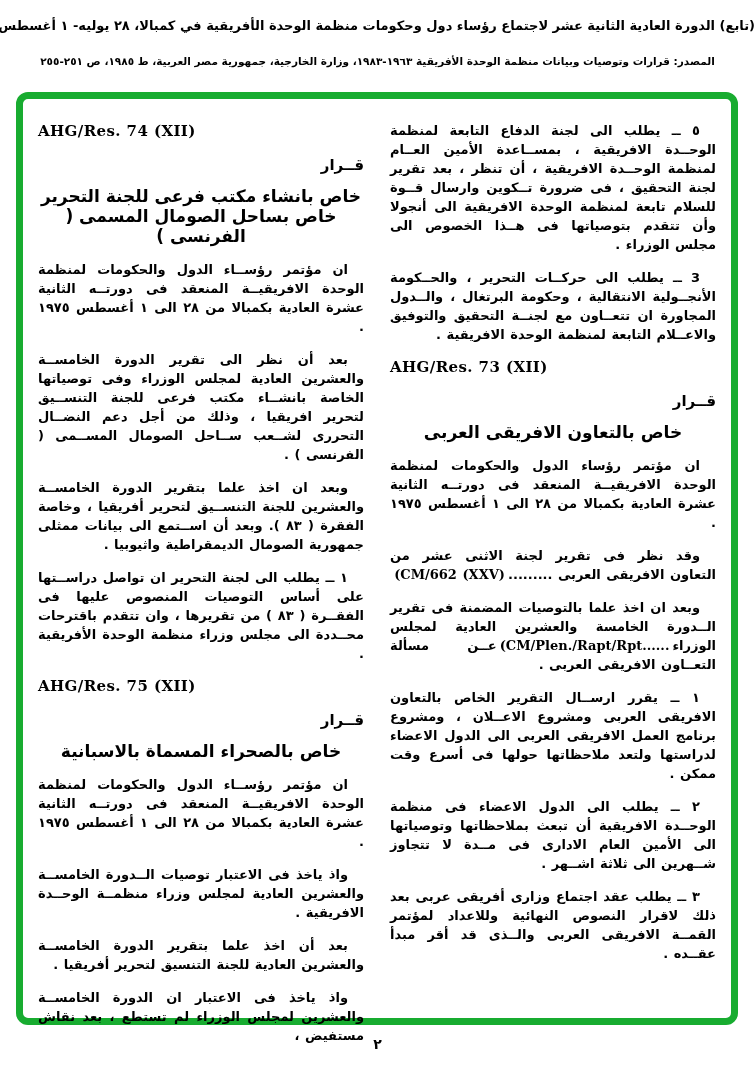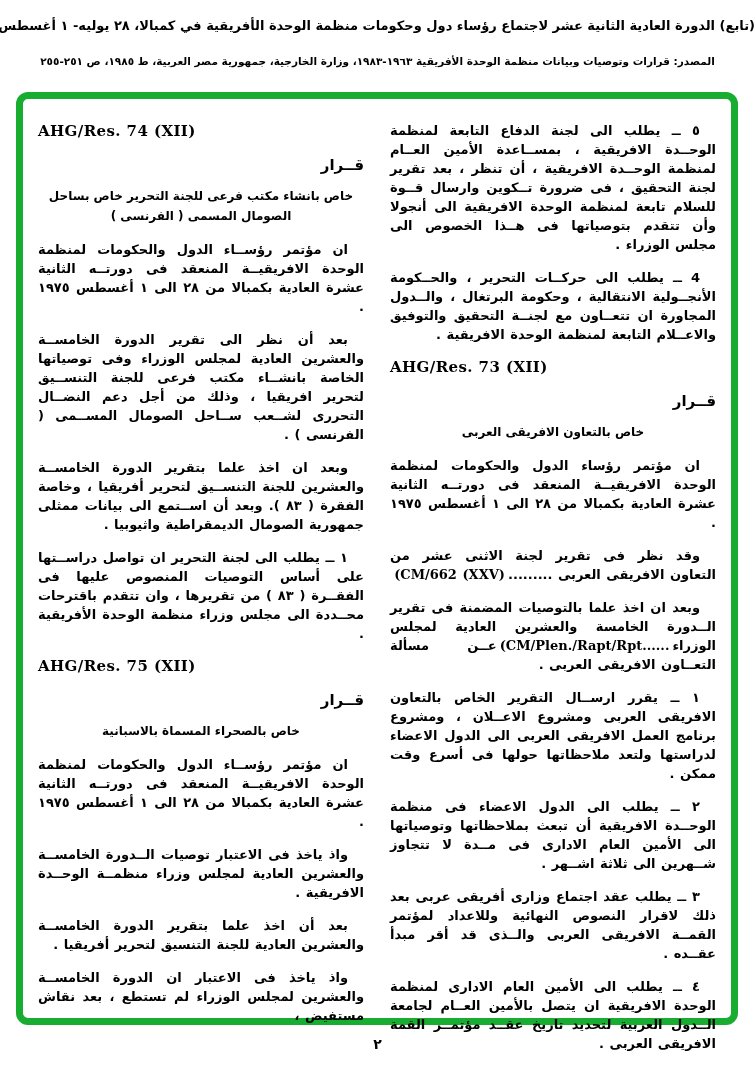--- a/index.html
+++ b/index.html
@@ -23,21 +23,21 @@
     font-weight:bold;margin:0 0 14px 0;text-indent:16px;word-spacing:1px;
   }
   .res-code{
     direction:ltr;text-align:left;font-family:"DejaVu Serif",serif;
     font-weight:bold;font-size:15px;margin:1px 0 16px 0;letter-spacing:.4px;
   }
   .decree-title{
     text-align:right;font-size:15px;font-weight:bold;margin:0 0 12px 0;
   }
   .decree-sub{
-    text-align:center;font-size:12px;line-height:20px;font-weight:bold;
+    text-align:center;font-size:17px;line-height:20px;font-weight:bold;
     margin:0 0 14px 0;
   }
   .latin{
     direction:ltr;unicode-bidi:embed;font-family:"DejaVu Serif",serif;
     margin:12px 3px;
   }
   .page-number{
     position:absolute;top:1036px;left:0;width:100%;text-align:center;
     font-size:14px;font-weight:bold;
   }
@@ -47,31 +47,30 @@
 
 <div class="header">
   <div class="h1">(تابع) الدورة العادية الثانية عشر لاجتماع رؤساء دول وحكومات منظمة الوحدة الأفريقية في كمبالا، ٢٨ يوليه- ١ أغسطس١٩٧٥</div>
   <div class="h2">المصدر: قرارات وتوصيات وبيانات منظمة الوحدة الأفريقية ١٩٦٣-١٩٨٣، وزارة الخارجية، جمهورية مصر العربية، ط ١٩٨٥، ص ٢٥١-٢٥٥</div>
 </div>
 
 <div class="frame" style="border-color: rgb(24, 172, 48);">
 
   <div class="col">
     <p class="para">٥ ــ يطلب الى لجنة الدفاع التابعة لمنظمة الوحــدة الافريقية ، بمســاعدة الأمين العــام لمنظمة الوحــدة الافريقية ، أن تنظر ، بعد تقرير لجنة التحقيق ، فى ضرورة تــكوين وارسال قــوة للسلام تابعة لمنظمة الوحدة الافريقية الى أنجولا وأن تتقدم بتوصياتها فى هــذا الخصوص الى مجلس الوزراء .</p>
-    <p class="para">4 ــ يطلب الى حركــات التحرير ، والحــكومة الأنجــولية الانتقالية ، وحكومة البرتغال ، والــدول المجاورة ان تتعــاون مع لجنــة التحقيق والتوفيق والاعــلام التابعة لمنظمة الوحدة الافريقية .</p>
+    <p class="para">3 ــ يطلب الى حركــات التحرير ، والحــكومة الأنجــولية الانتقالية ، وحكومة البرتغال ، والــدول المجاورة ان تتعــاون مع لجنــة التحقيق والتوفيق والاعــلام التابعة لمنظمة الوحدة الافريقية .</p>
     <div class="res-code">AHG/Res. 73 (XII)</div>
     <div class="decree-title">قــرار</div>
     <div class="decree-sub">خاص بالتعاون الافريقى العربى</div>
     <p class="para">ان مؤتمر رؤساء الدول والحكومات لمنظمة الوحدة الافريقيــة المنعقد فى دورتــه الثانية عشرة العادية بكمبالا من ٢٨ الى ١ أغسطس ١٩٧٥ .</p>
     <p class="para"><span>وقد نظر فى تقرير لجنة الاثنى عشر من التعاون الافريقى العربى .........</span><span class="latin">(CM/662 (XXV)</span><span></span></p>
     <p class="para"><span>وبعد ان اخذ علما بالتوصيات المضمنة فى تقرير الــدورة الخامسة والعشرين العادية لمجلس الوزراء</span><span class="latin">(CM/Plen./Rapt/Rpt......</span><span>عــن مسألة التعــاون الافريقى العربى .</span></p>
     <p class="para">١ ــ يقرر ارســال التقرير الخاص بالتعاون الافريقى العربى ومشروع الاعــلان ، ومشروع برنامج العمل الافريقى العربى الى الدول الاعضاء لدراستها ولتعد ملاحظاتها حولها فى أسرع وقت ممكن .</p>
     <p class="para">٢ ــ يطلب الى الدول الاعضاء فى منظمة الوحــدة الافريقية أن تبعث بملاحظاتها وتوصياتها الى الأمين العام الادارى فى مــدة لا تتجاوز شــهرين الى ثلاثة اشــهر .</p>
     <p class="para">٣ ــ يطلب عقد اجتماع وزارى أفريقى عربى بعد ذلك لاقرار النصوص النهائية وللاعداد لمؤتمر القمــة الافريقى العربى والــذى قد أقر مبدأ عقــده .</p>
-    <p class="para">٤ ــ يطلب الى الأمين العام الادارى لمنظمة الوحدة الافريقية ان يتصل بالأمين العــام لجامعة الــدول العربية لتحديد تاريخ عقــد مؤتمــر القمة الافريقى العربى .</p>
   </div>
 
   <div class="col">
     <div class="res-code">AHG/Res. 74 (XII)</div>
     <div class="decree-title">قــرار</div>
     <div class="decree-sub">خاص بانشاء مكتب فرعى للجنة التحرير خاص بساحل الصومال المسمى ( الفرنسى )</div>
     <p class="para">ان مؤتمر رؤســاء الدول والحكومات لمنظمة الوحدة الافريقيــة المنعقد فى دورتــه الثانية عشرة العادية بكمبالا من ٢٨ الى ١ أغسطس ١٩٧٥ .</p>
     <p class="para">بعد أن نظر الى تقرير الدورة الخامســة والعشرين العادية لمجلس الوزراء وفى توصياتها الخاصة بانشــاء مكتب فرعى للجنة التنســيق لتحرير افريقيا ، وذلك من أجل دعم النضــال التحررى لشــعب ســاحل الصومال المســمى ( الفرنسى ) .</p>
     <p class="para">وبعد ان اخذ علما بتقرير الدورة الخامســة والعشرين للجنة التنســيق لتحرير أفريقيا ، وخاصة الفقرة ( ٨٣ ). وبعد أن اســتمع الى بيانات ممثلى جمهورية الصومال الديمقراطية واثيوبيا .</p>
     <p class="para">١ ــ يطلب الى لجنة التحرير ان تواصل دراســتها على أساس التوصيات المنصوص عليها فى الفقــرة ( ٨٣ ) من تقريرها ، وان تتقدم باقترحات محــددة الى مجلس وزراء منظمة الوحدة الأفريقية .</p>

